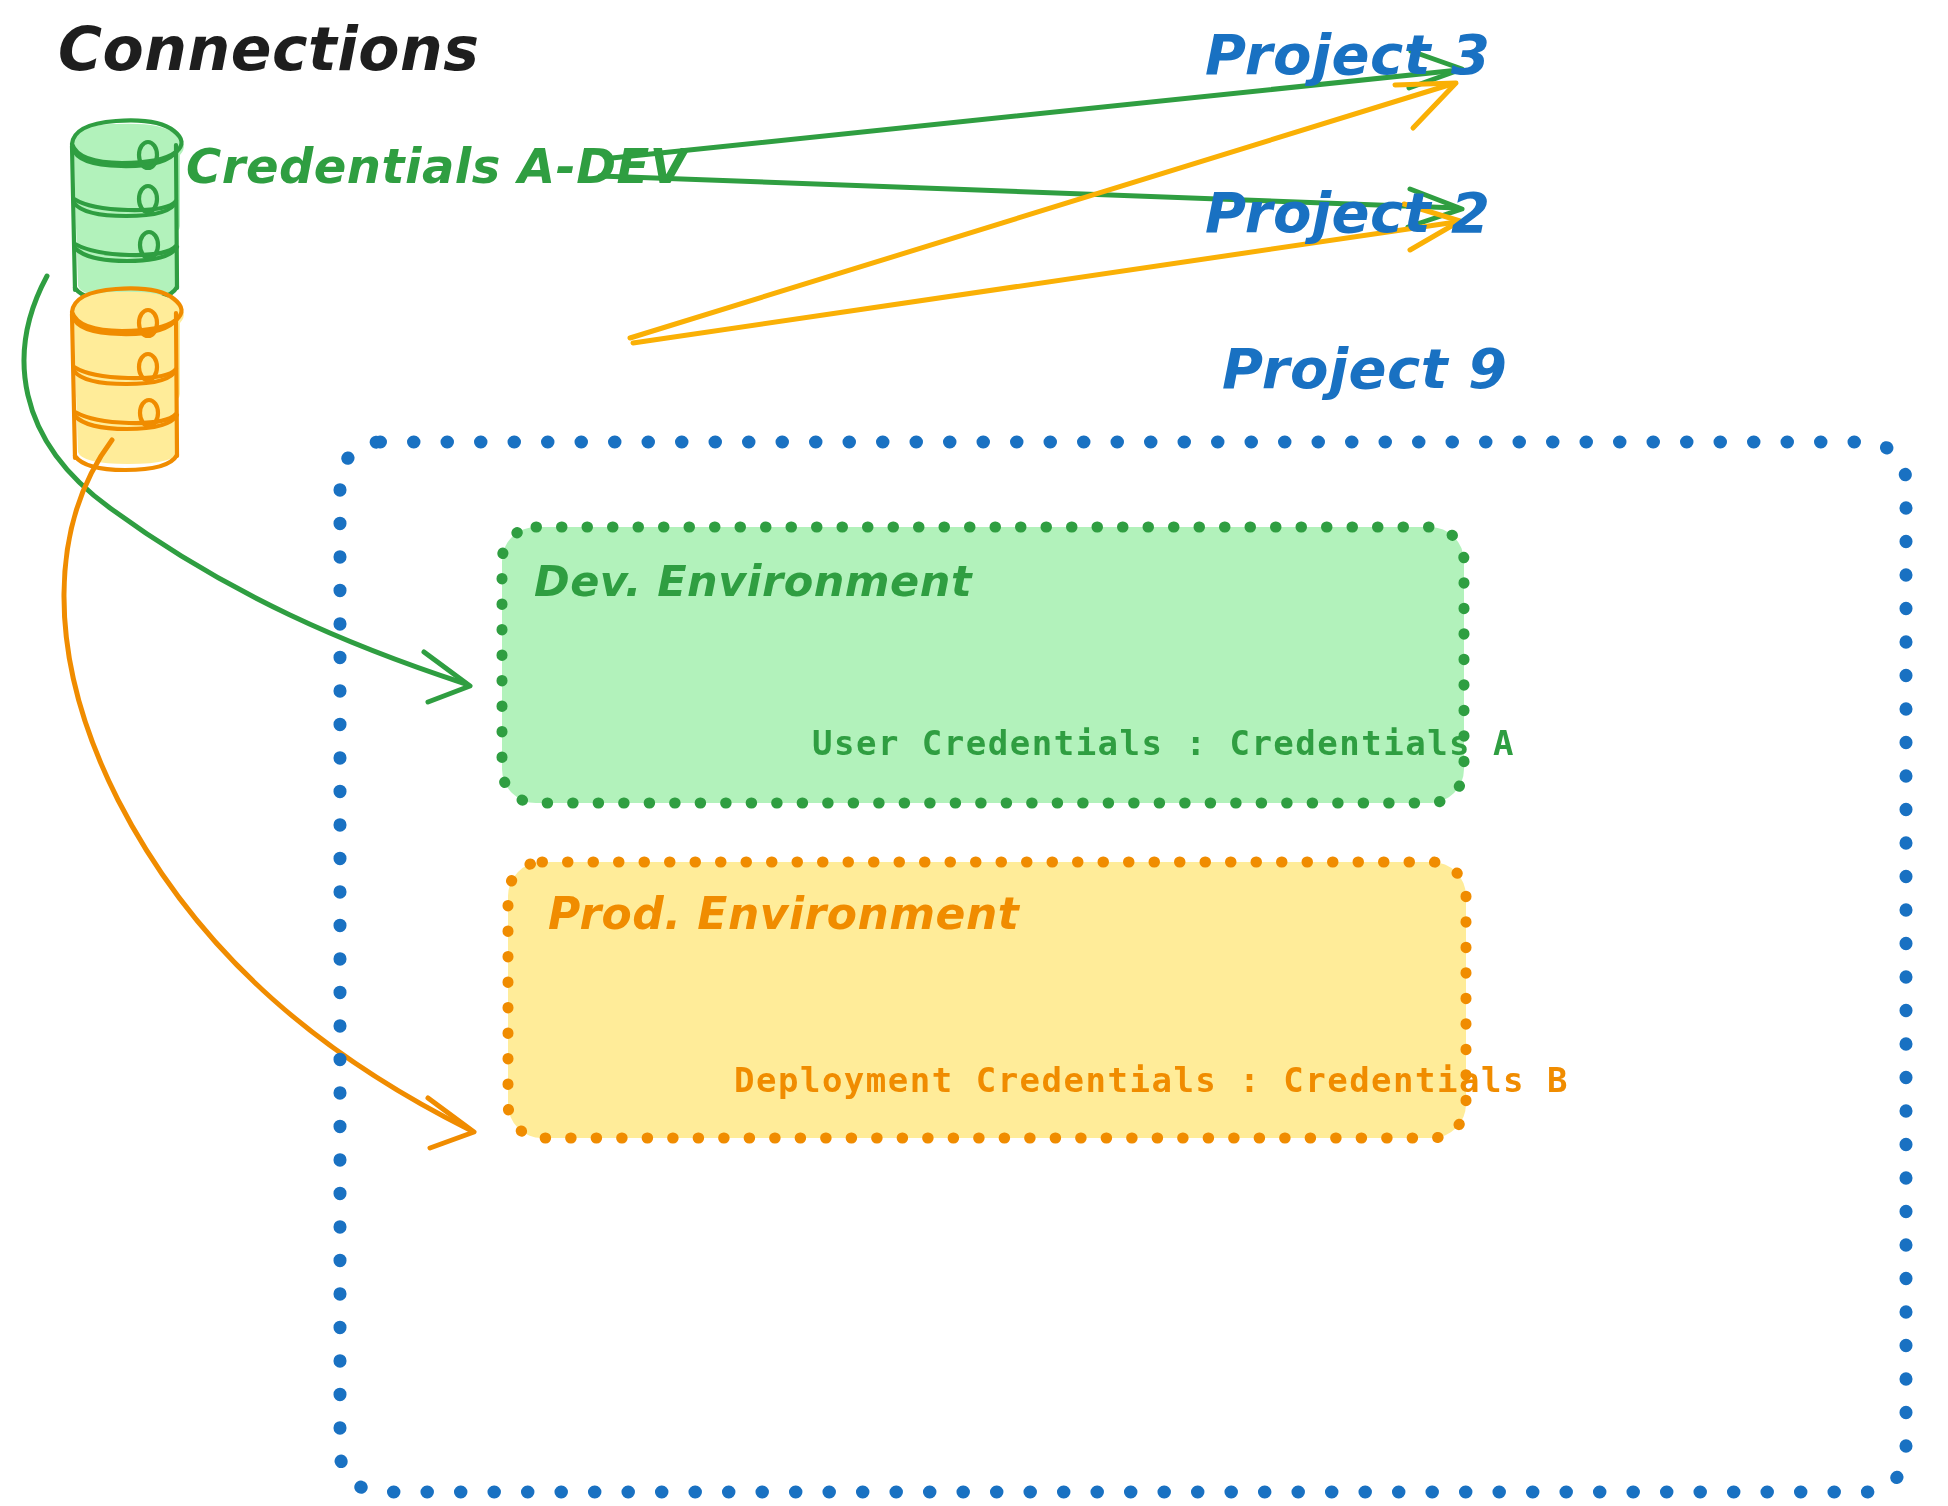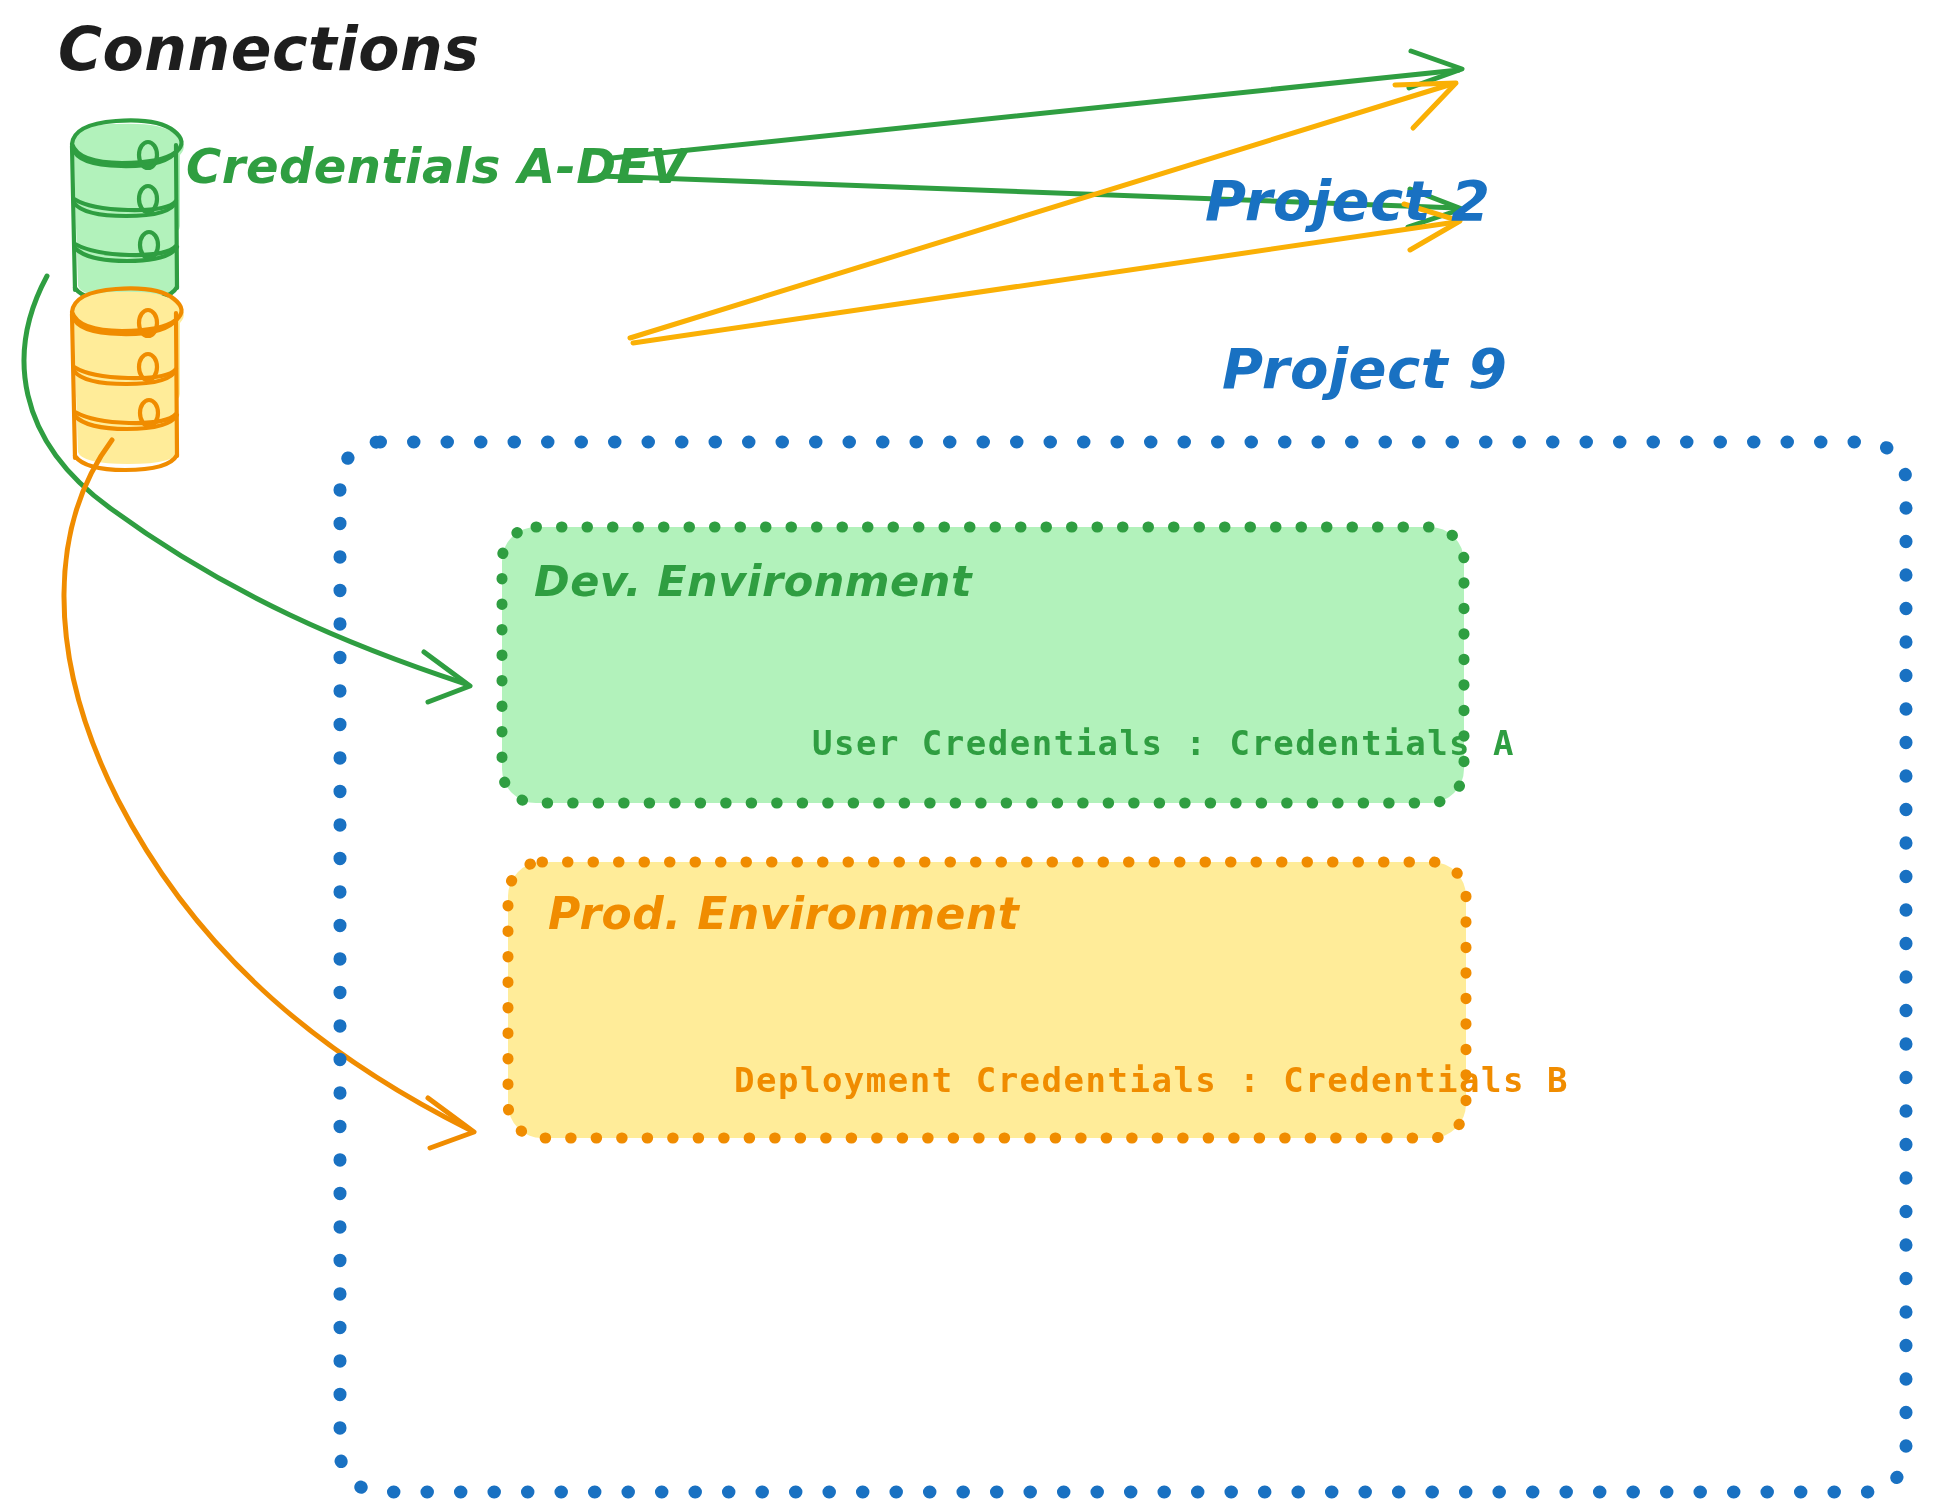--- a/index.html
+++ b/index.html
@@ -6,21 +6,21 @@
   body{width:1948px;height:1506px;overflow:hidden;font-family:"DejaVu Sans",sans-serif;}
   #stage{position:relative;width:1948px;height:1062px;background:#fff;}
   #layer{position:absolute;inset:0;}
   .txt{position:absolute;white-space:pre;}
   .hand{font-family:"DejaVu Sans",sans-serif;font-weight:700;font-style:italic;letter-spacing:.5px;}
   .mono{font-family:"DejaVu Sans Mono",monospace;font-weight:700;}
   #title{left:58px;top:14px;font-size:60px;color:#1e1e1e;}
   #conn-a-label{left:186px;top:138px;font-size:48px;color:#2f9e41;}
   #conn-b-label{left:178px;top:306px;font-size:48px;color:#f08c00;}
   #proj3{left:1205px;top:22px;font-size:56px;color:#1971c2;}
-  #proj2{left:1205px;top:168px;font-size:56px;color:#1971c2;}
+  #proj2{left:1205px;top:180px;font-size:56px;color:#1971c2;}
   #proj1{left:1222px;top:336px;font-size:56px;color:#1971c2;}
   #dev-title{left:534px;top:556px;font-size:43px;color:#2f9e41;}
   #prod-title{left:548px;top:888px;font-size:44px;color:#f08c00;}
   #dev-cred{left:812px;top:723px;font-size:34px;color:#2f9e41;letter-spacing:1.5px;}
   #prod-cred{left:706px;top:1060px;font-size:34px;color:#f08c00;letter-spacing:1.5px;margin-left:28px;}
 </style>
 </head>
 <body>
 
 <div id="stage">
@@ -102,20 +102,21 @@
     <rect x="502" y="527" width="962" height="276" rx="34" ry="34" fill="#b2f2bb" stroke="#2f9e41" stroke-width="11" stroke-linecap="round" stroke-dasharray="0.5 25"></rect>
 
     <rect x="508" y="862" width="958" height="276" rx="34" ry="34" fill="#ffec99" stroke="#f08c00" stroke-width="11" stroke-linecap="round" stroke-dasharray="0.5 25"></rect>
   </svg>
 
   <div class="txt hand" id="title">Connections</div>
 
   <div class="txt hand" id="conn-a-label">Credentials A-DEV</div>
 
 
+  <div class="txt hand" id="proj3">Project 3</div>
 
   <div class="txt hand" id="proj2">Project 2</div>
 
   <div class="txt hand" id="proj1">Project 9</div>
 
   <div class="txt hand" id="dev-title">Dev. Environment</div>
 
   <div class="txt hand" id="prod-title">Prod. Environment</div>
 
   <div class="txt mono" id="dev-cred">User Credentials : Credentials A</div>

